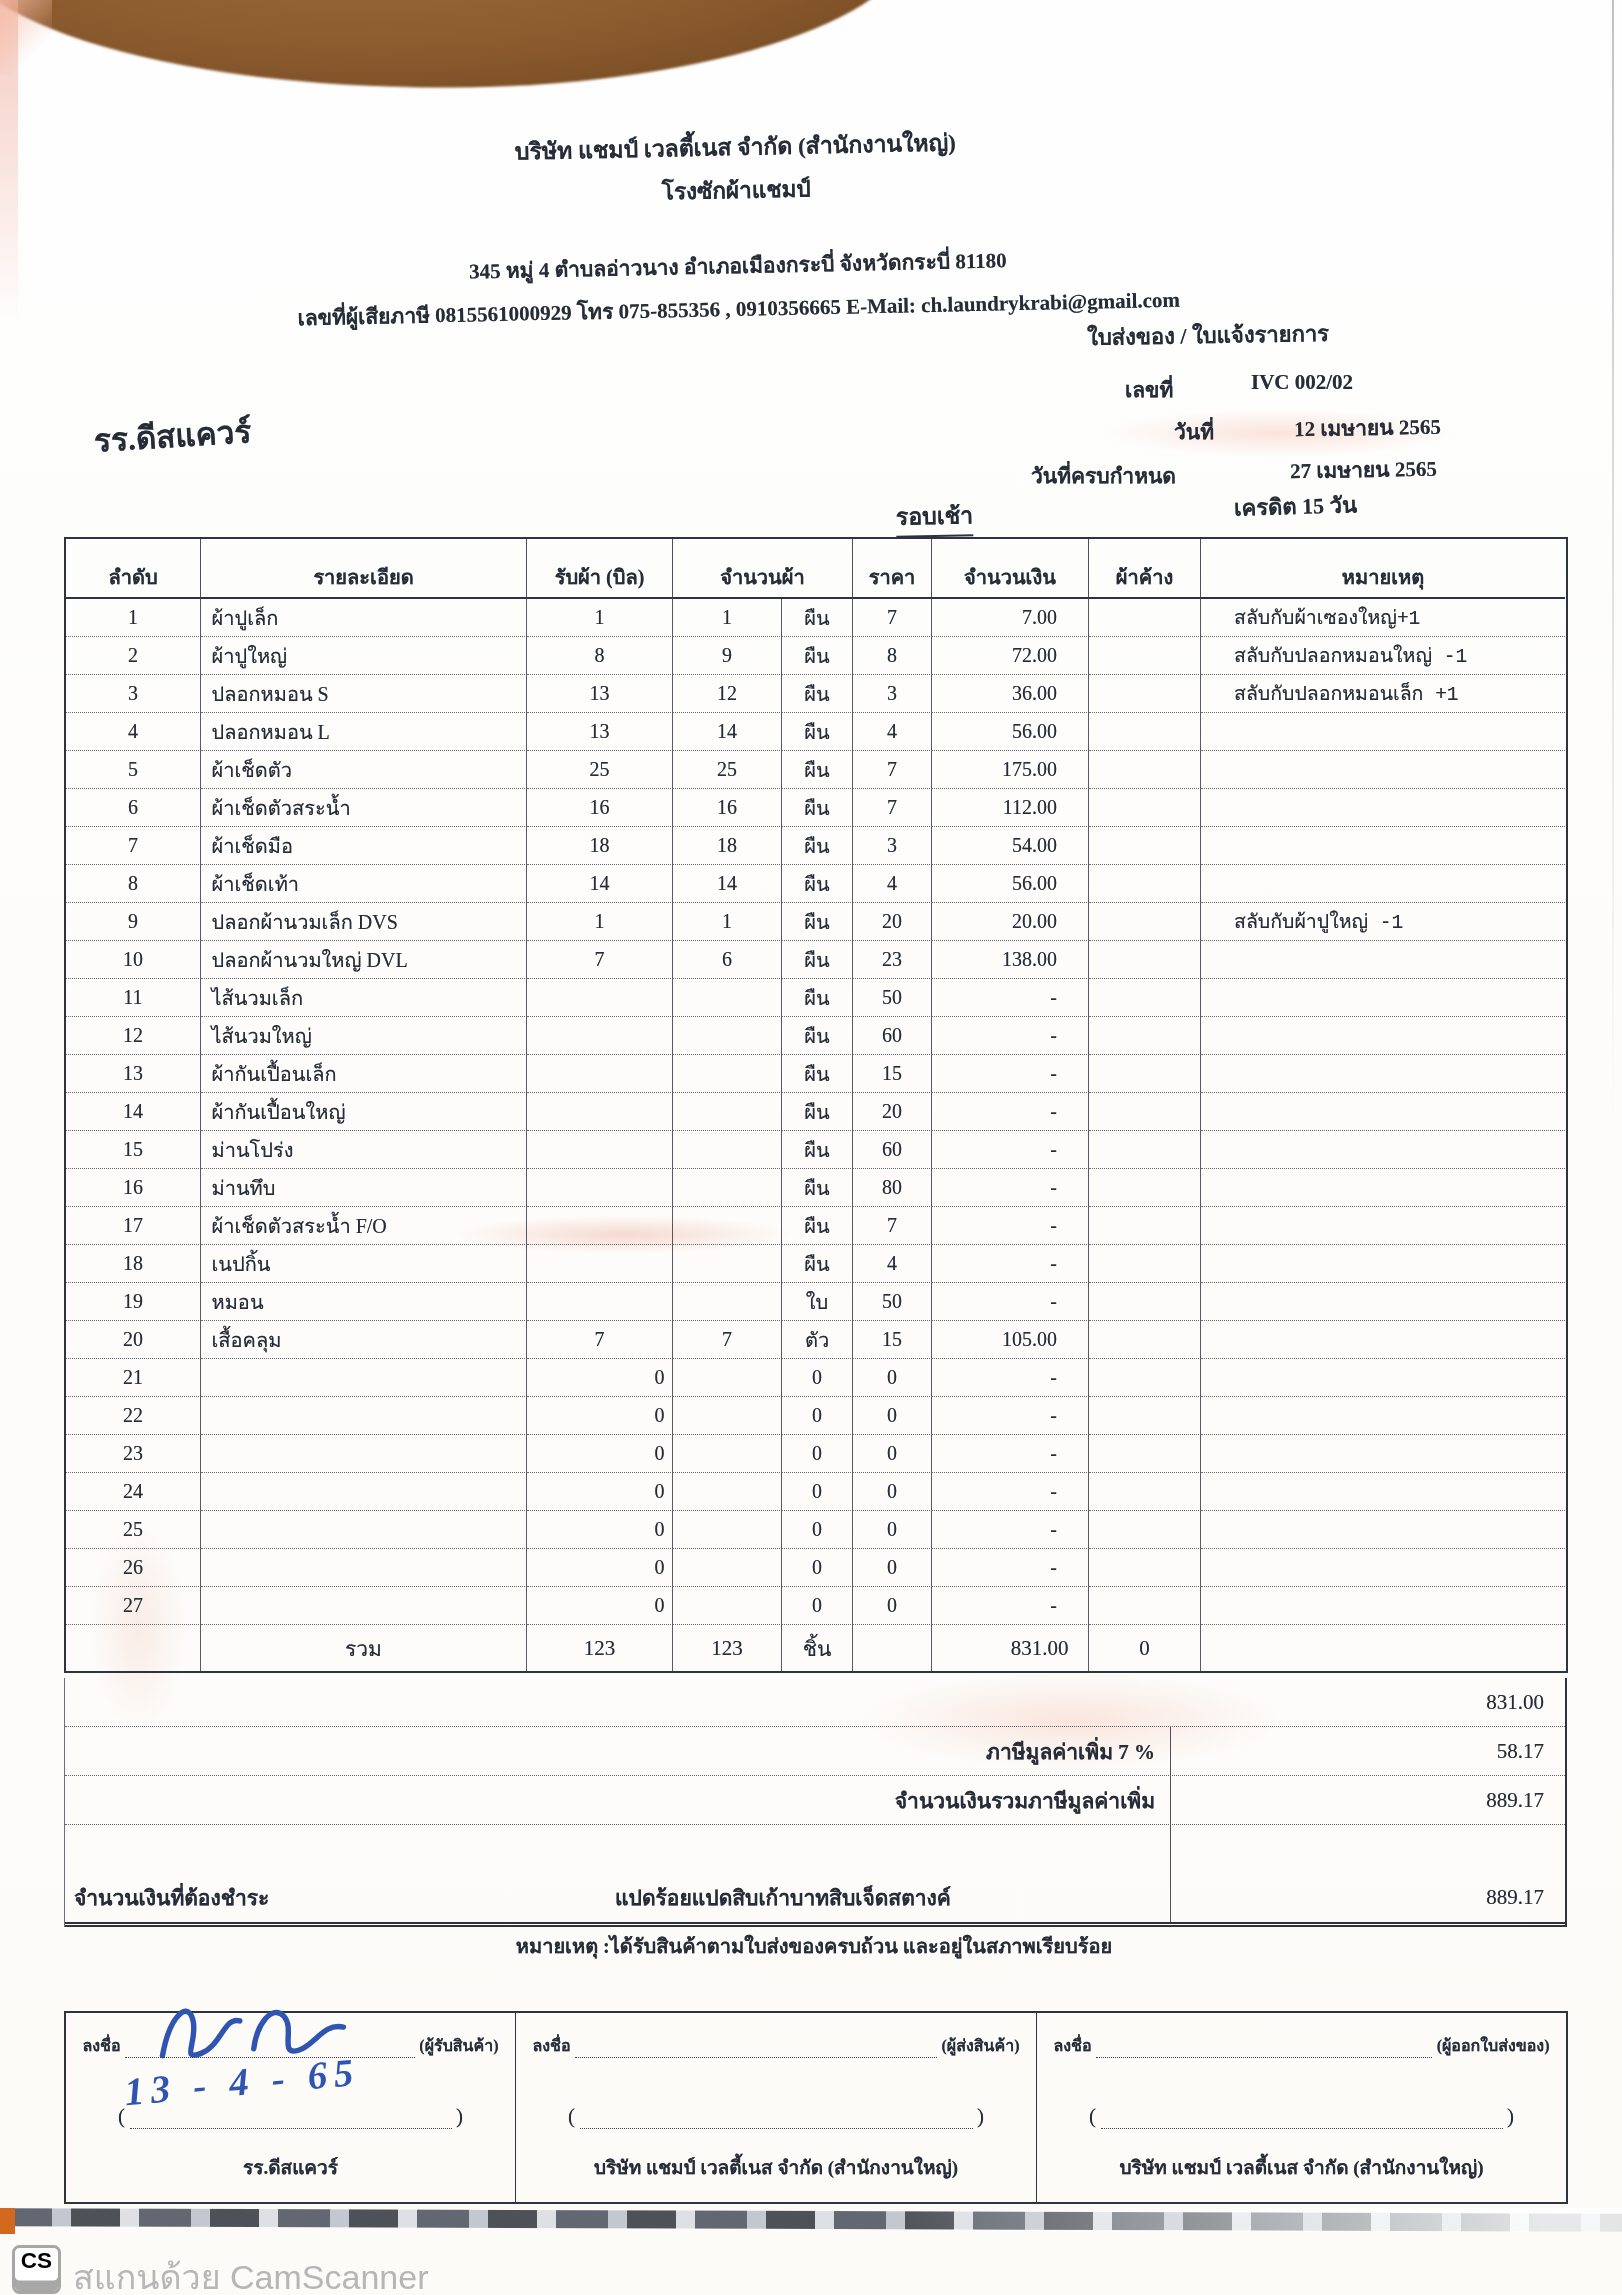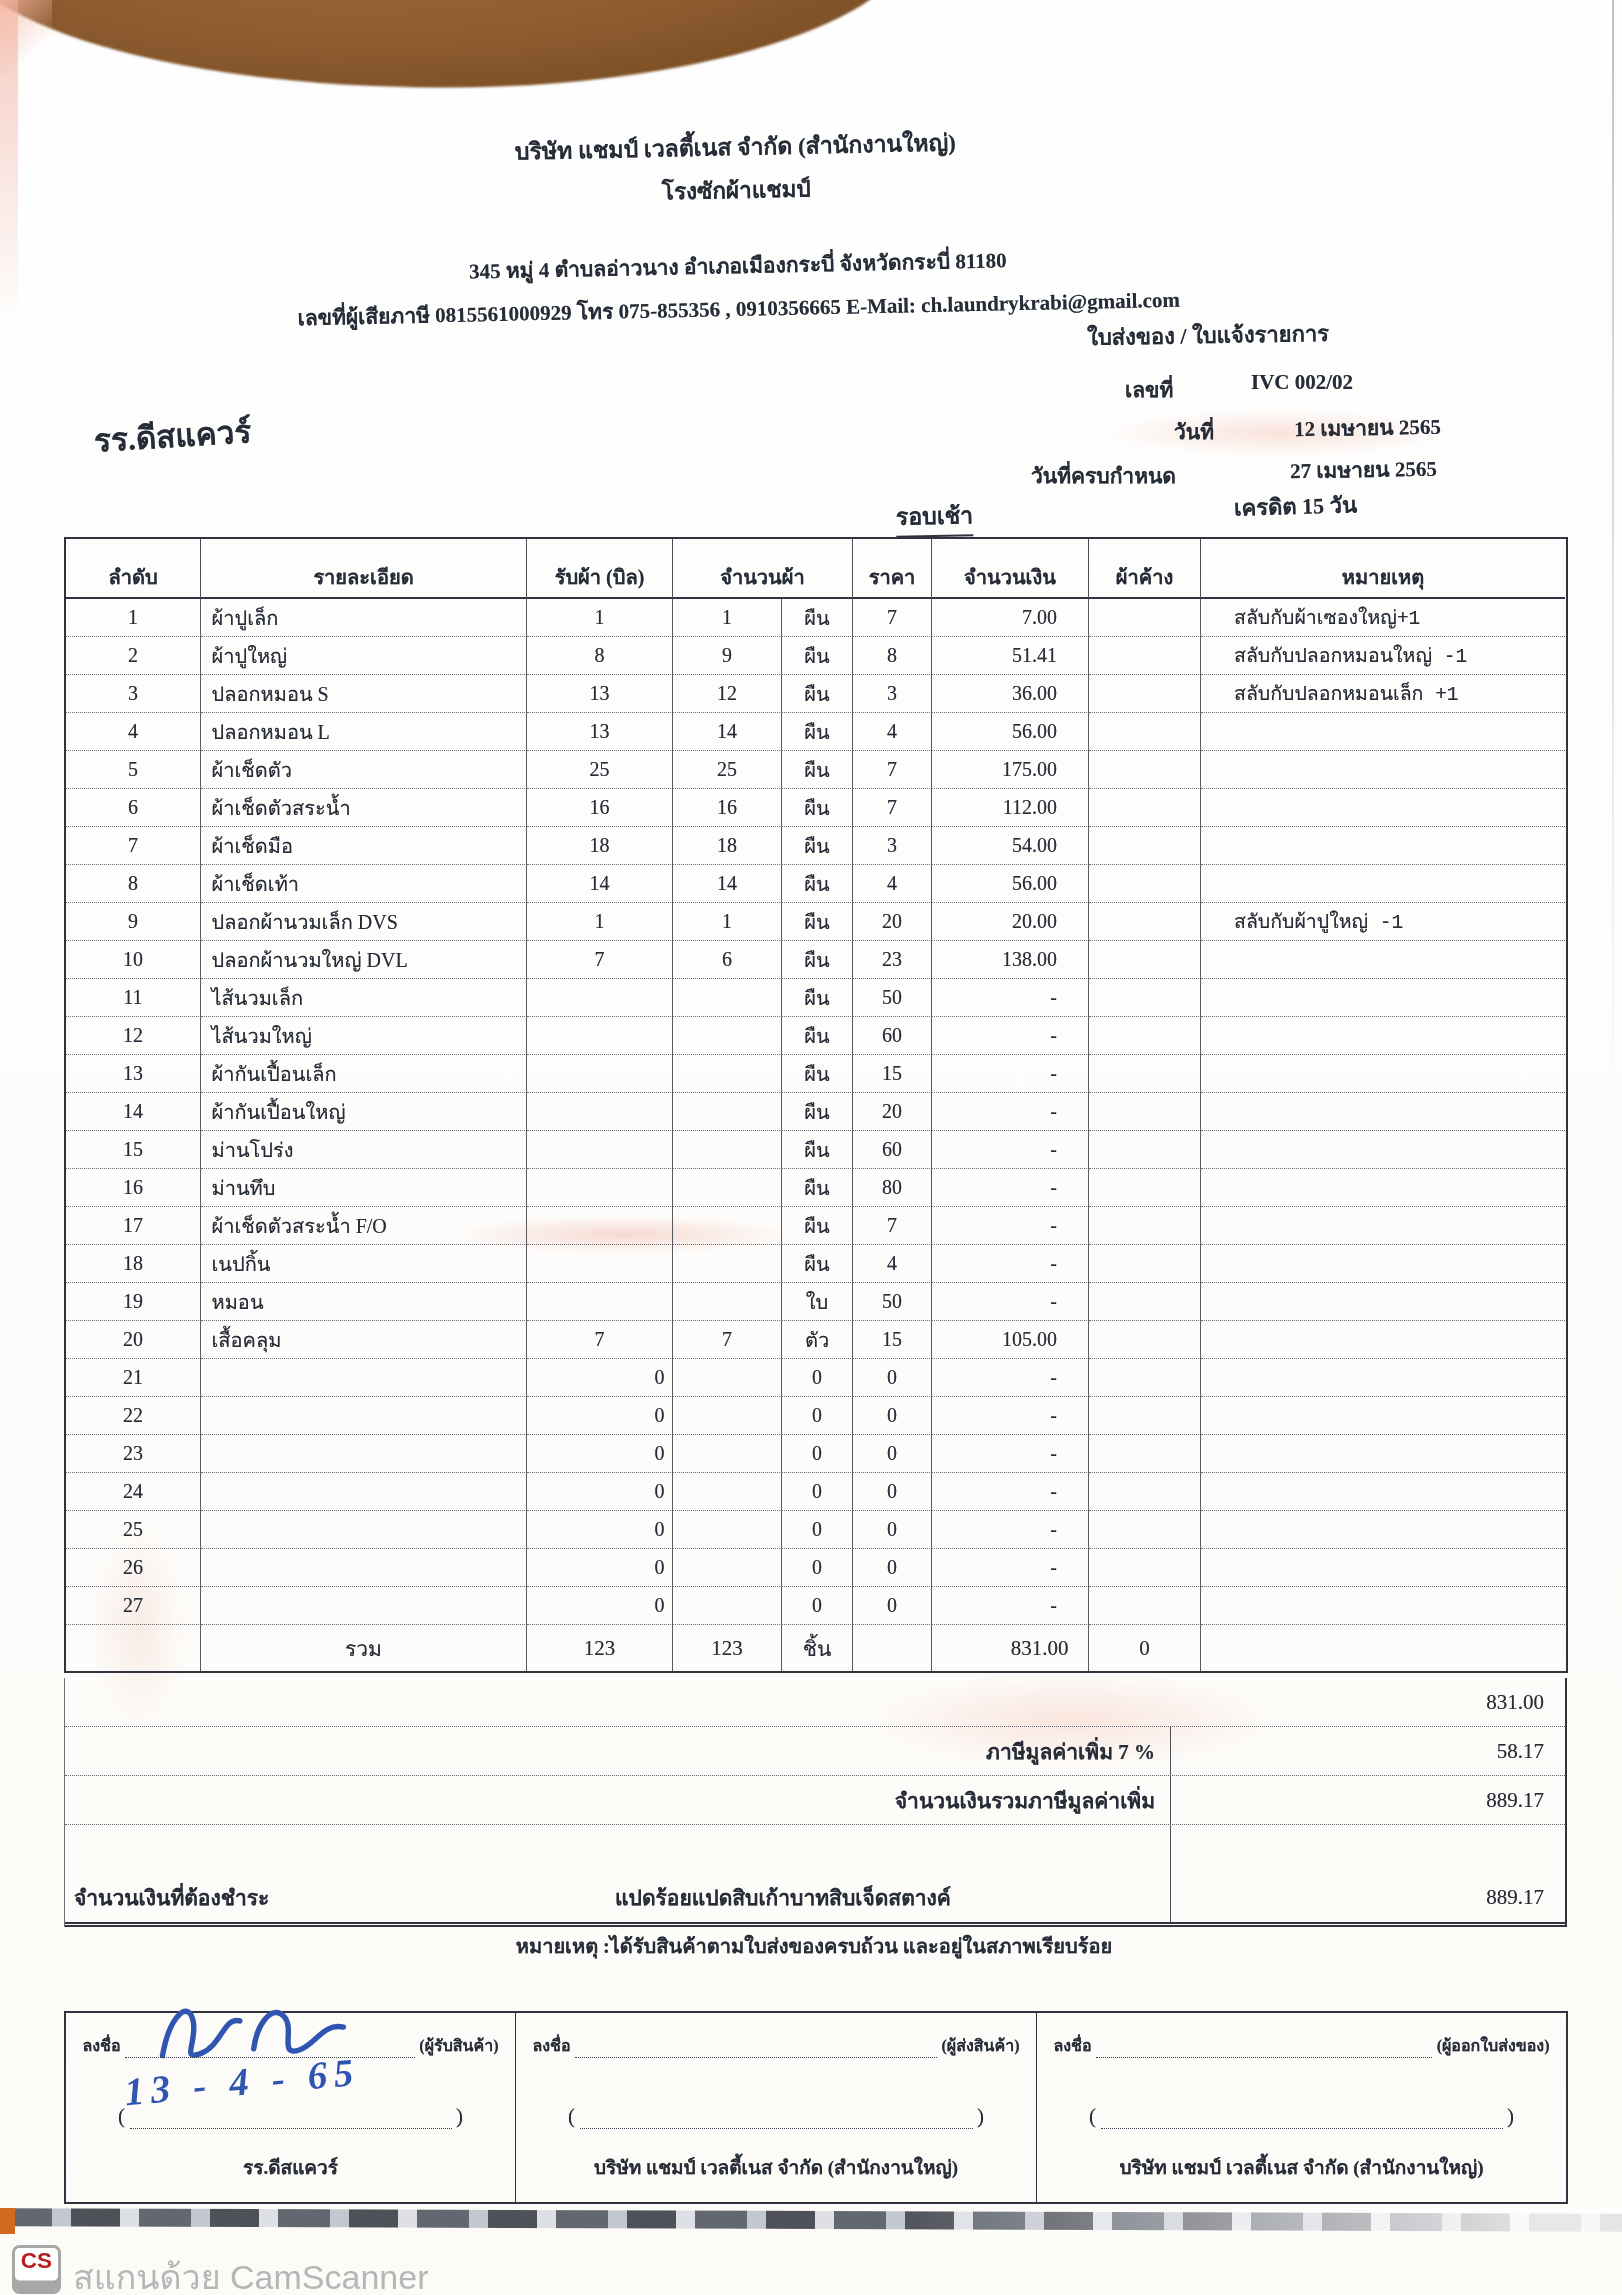--- a/index.html
+++ b/index.html
@@ -92,21 +92,21 @@
     letter-spacing:6.7px;transform:rotate(-5deg);font-style:italic;}
 
   
   .bstrip{position:absolute;left:0;top:2211px;width:1623px;height:18px;opacity:.85;transform:rotate(.2deg);
     background:repeating-linear-gradient(90deg,#474d59 0 52px,#b9bec8 52px 71px,#2f333c 71px 120px,#d8dbe1 120px 139px);}
   .bstrip-fade{position:absolute;left:0;top:2208px;width:1623px;height:24px;
     background:linear-gradient(90deg,rgba(255,255,255,0) 55%,rgba(255,255,255,.85) 95%);}
   .bchip{position:absolute;left:0;top:2208px;width:15px;height:25.5px;background:#d2691e;}
   .cs-logo{position:absolute;left:12px;top:2245px;width:43px;height:43px;border:3.7px solid #a7a7a7;border-radius:7.5px;
     background:#fff;box-shadow:inset 0 -10.5px 0 #a7a7a7;display:flex;align-items:flex-start;justify-content:center;
-    font-family:"Liberation Sans",sans-serif;font-weight:bold;font-size:22.5px;color:#b91c1c;}
+    font-family:"Liberation Sans",sans-serif;font-weight:bold;font-size:22.5px;color:#000000;}
   .cs-text{position:absolute;left:73px;top:2250px;font-size:34px;color:#b6b6b6;font-family:"Liberation Sans",sans-serif;}
 </style>
 </head>
 <body>
 
 <div id="paper">
 
   <div class="wood"></div>
   <div class="edge-pink"></div>
   <div class="corner-pink"></div>
@@ -158,21 +158,21 @@
           <div class="cell pend doc-text"></div>
           <div class="cell remark doc-text">สลับกับผ้าเซองใหญ่+1</div>
         </div>
         <div class="trow">
           <div class="cell seq doc-text">2</div>
           <div class="cell desc doc-text">ผ้าปูใหญ่</div>
           <div class="cell recv doc-text">8</div>
           <div class="cell qty doc-text">9</div>
           <div class="cell unit doc-text">ผืน</div>
           <div class="cell price doc-text">8</div>
-          <div class="cell amt doc-text">51.41</div>
+          <div class="cell amt doc-text">72.00</div>
           <div class="cell pend doc-text"></div>
           <div class="cell remark doc-text">สลับกับปลอกหมอนใหญ่ -1</div>
         </div>
         <div class="trow">
           <div class="cell seq doc-text">3</div>
           <div class="cell desc doc-text">ปลอกหมอน S</div>
           <div class="cell recv doc-text">13</div>
           <div class="cell qty doc-text">12</div>
           <div class="cell unit doc-text">ผืน</div>
           <div class="cell price doc-text">3</div>

